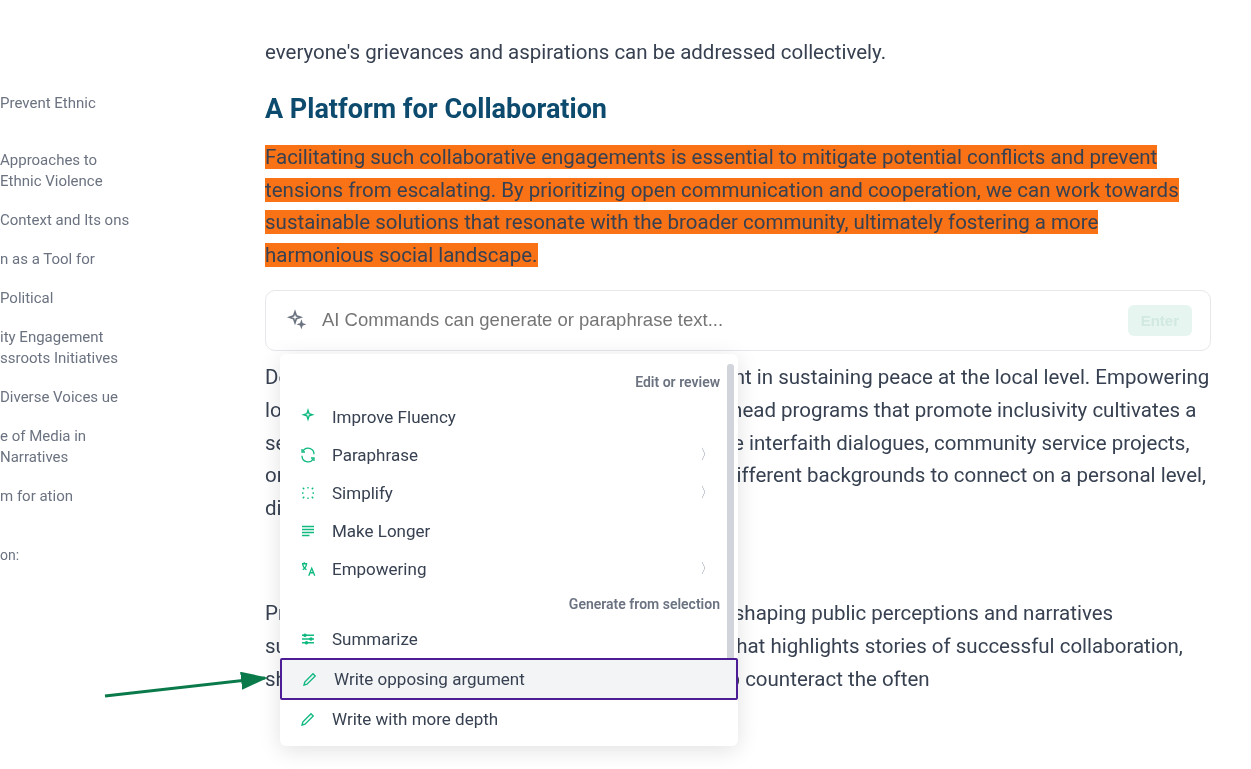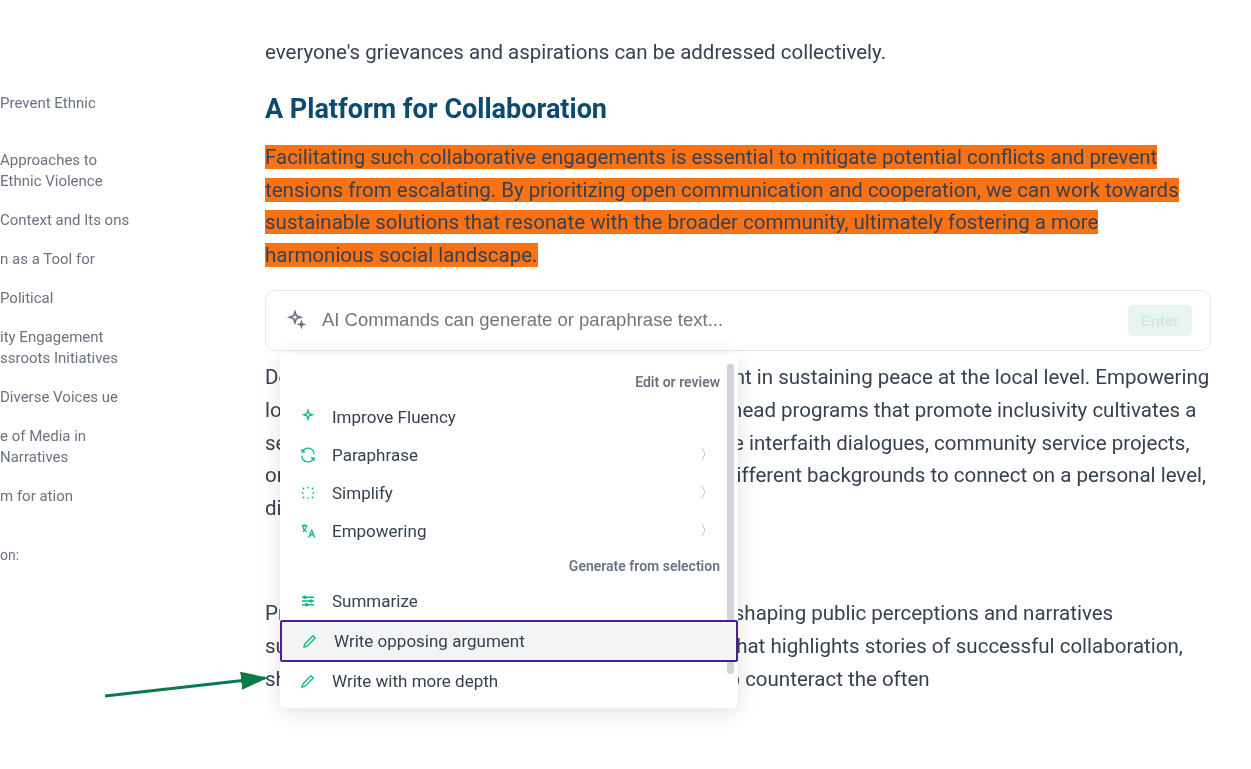--- a/index.html
+++ b/index.html
@@ -216,20 +216,28 @@
     <div class="popup-item">
       <span class="popup-icon">
         <svg viewBox="0 0 24 24" width="18" height="18" fill="none" stroke="#10b981" stroke-width="1.8">
             <path d="M5 5l2 2M19 5l-2 2M5 19l2-2M19 19l-2-2M12 4v2M12 18v2M4 12h2M18 12h2"></path>
           </svg>
       </span>
       <span>Simplify</span>
       <span class="chev">〉</span>
     </div>
 
+    <div class="popup-item">
+      <span class="popup-icon">
+        <svg viewBox="0 0 24 24" width="18" height="18" fill="none" stroke="#10b981" stroke-width="1.8">
+            <path d="M4 6h16M4 10h16M4 14h16M4 18h10"></path>
+          </svg>
+      </span>
+      <span>Make Longer</span>
+    </div>
 
     <div class="popup-item">
       <span class="popup-icon">
         <svg viewBox="0 0 24 24" width="18" height="18" fill="none" stroke="#10b981" stroke-width="1.8">
             <path d="M4 5h7M7 3v2M5 5c0 3 2 6 5 8M10 5c0 3-2 6-5 8M13 21l4-10 4 10M14.5 17h5"></path>
           </svg>
       </span>
       <span>Empowering</span>
       <span class="chev">〉</span>
     </div>

